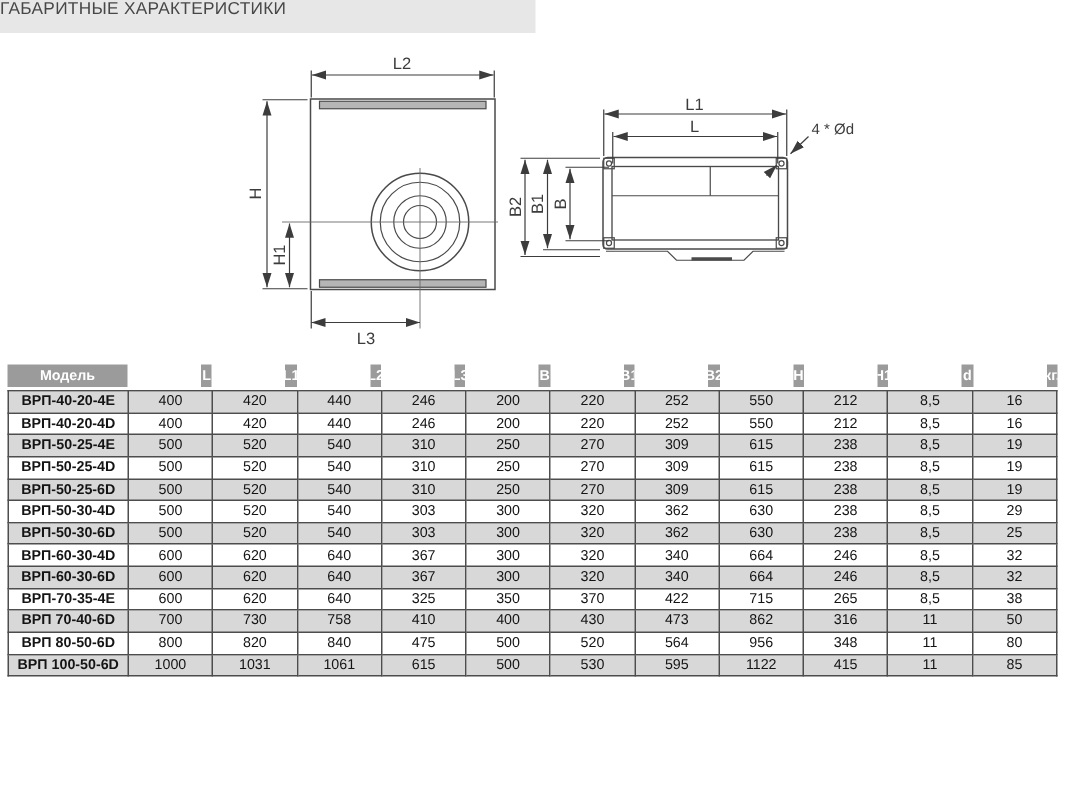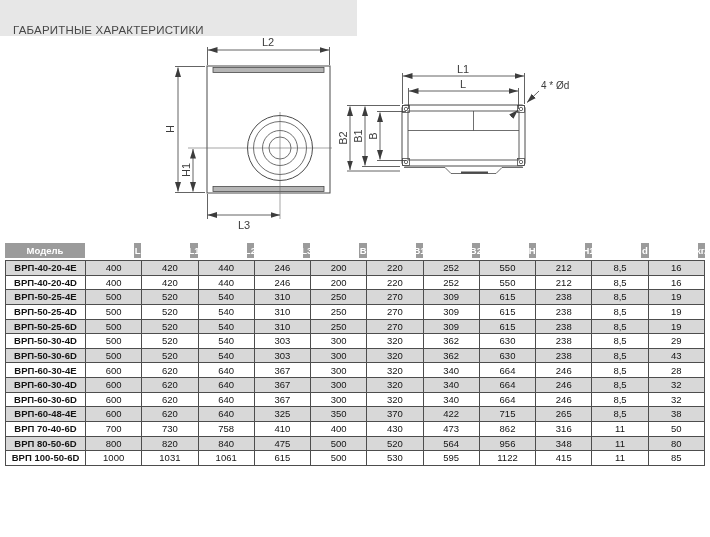--- a/index.html
+++ b/index.html
@@ -1,23 +1,23 @@
 <!DOCTYPE html>
 <html><head>
 <meta charset="utf-8">
 <style>
   html,body { margin:0; padding:0; }
   body {
     width:710px; height:537px; position:relative; overflow:hidden;
     background:#ffffff; font-family:"Liberation Sans", sans-serif;
   }
   .title-bar {
-    position:absolute; left:0; top:6; width:357px; height:36px;
-    background:#e7e7e7; display:flex; align-items:flex-end;
-    padding-left:13px; box-sizing:border-box;
+    position:absolute; left:0; top:6; width:357px; height:22px;
+    background:#e7e7e7; display:flex; align-items:flex-start;
+    padding-left:0; box-sizing:border-box;
   }
   .title-bar span { font-size:11.5px; color:#474747; letter-spacing:.2px; }
 
   svg.drawings { position:absolute; left:150px; top:36px; }
   svg text { font-family:"Liberation Sans", sans-serif; font-size:11px; fill:#3c3c3c; }
   svg text.small { font-size:10px; }
 
   .table-wrap { position:absolute; left:5px; top:243px; width:700px; }
   .thead-row { display:flex; width:700px; height:15px; margin-bottom:2px;gap:47px; }
   .thead-row .th {
@@ -271,35 +271,21 @@
           <td>500</td>
           <td>520</td>
           <td>540</td>
           <td>303</td>
           <td>300</td>
           <td>320</td>
           <td>362</td>
           <td>630</td>
           <td>238</td>
           <td>8,5</td>
-          <td>43</td>
-        </tr>
-        <tr>
-          <td class="model">ВРП-60-30-4Е</td>
-          <td>600</td>
-          <td>620</td>
-          <td>640</td>
-          <td>367</td>
-          <td>300</td>
-          <td>320</td>
-          <td>340</td>
-          <td>664</td>
-          <td>246</td>
-          <td>8,5</td>
-          <td>28</td>
+          <td>25</td>
         </tr>
         <tr>
           <td class="model">ВРП-60-30-4D</td>
           <td>600</td>
           <td>620</td>
           <td>640</td>
           <td>367</td>
           <td>300</td>
           <td>320</td>
           <td>340</td>
@@ -316,21 +302,21 @@
           <td>367</td>
           <td>300</td>
           <td>320</td>
           <td>340</td>
           <td>664</td>
           <td>246</td>
           <td>8,5</td>
           <td>32</td>
         </tr>
         <tr>
-          <td class="model">ВРП-60-48-4Е</td>
+          <td class="model">ВРП-70-35-4Е</td>
           <td>600</td>
           <td>620</td>
           <td>640</td>
           <td>325</td>
           <td>350</td>
           <td>370</td>
           <td>422</td>
           <td>715</td>
           <td>265</td>
           <td>8,5</td>

